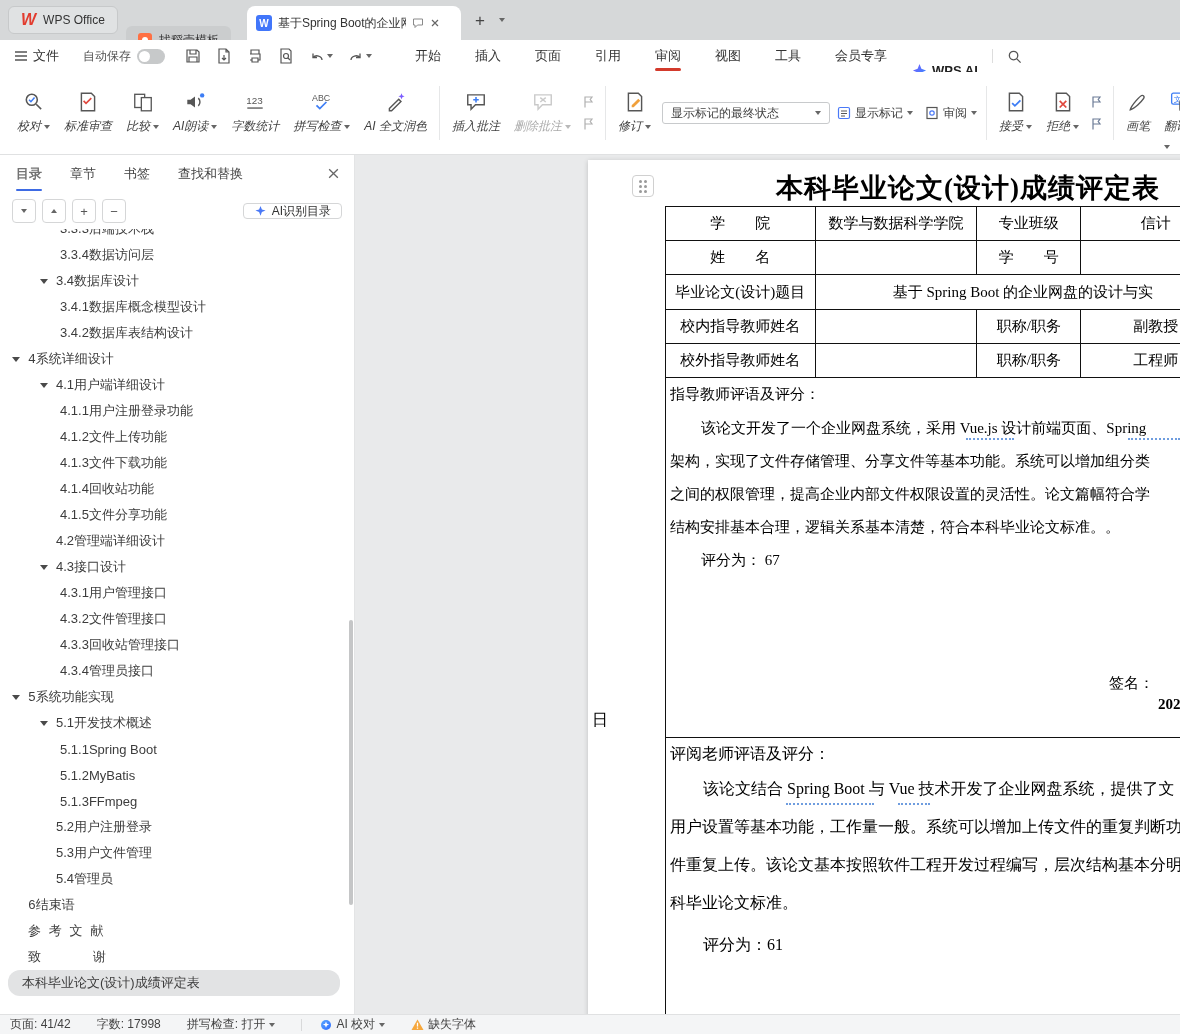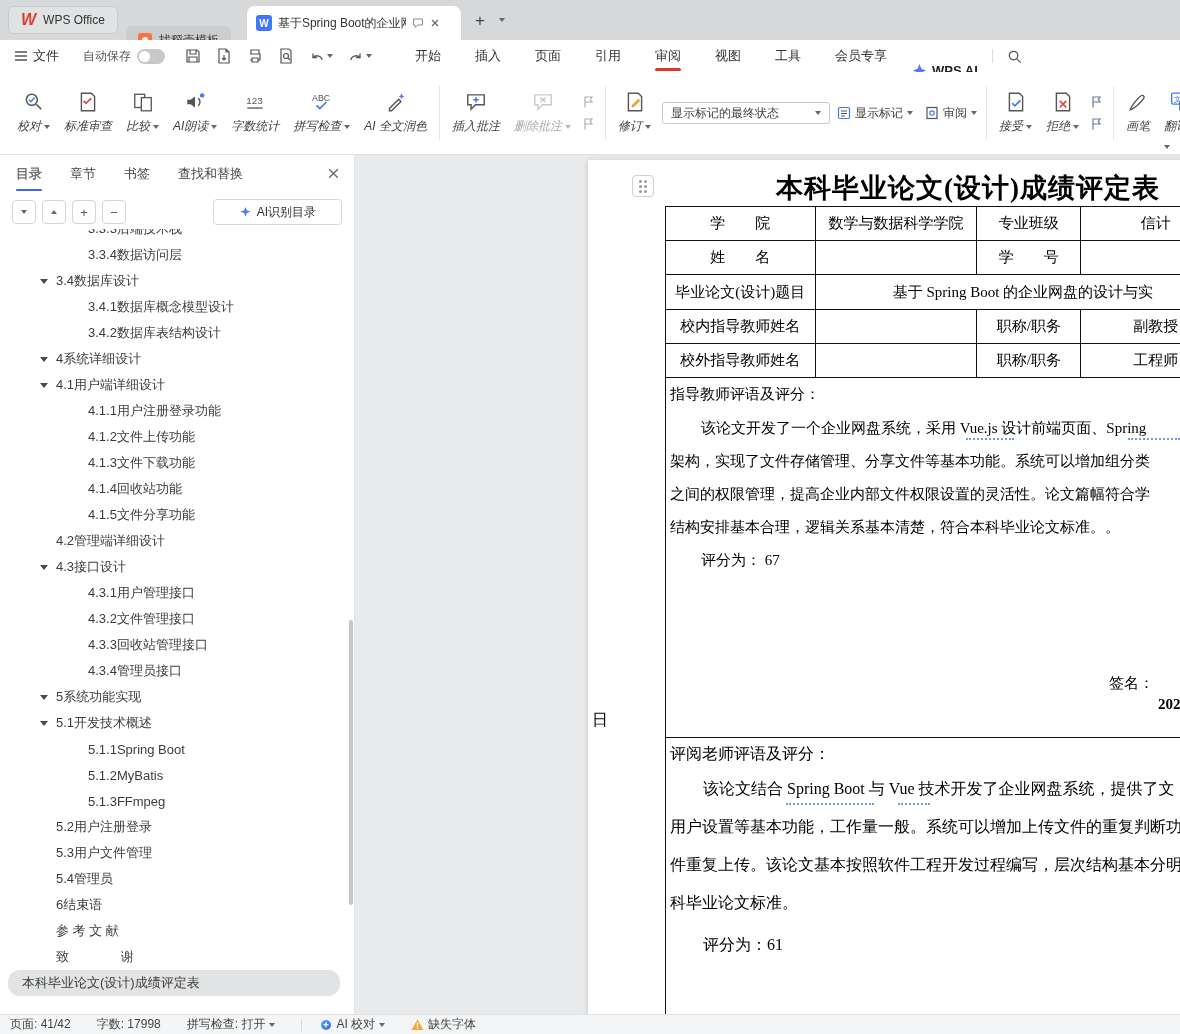--- a/index.html
+++ b/index.html
@@ -56,28 +56,28 @@
 
   
   .sidebar { position:absolute; top:155px; left:0; width:355px; bottom:20px; background:#fff; border-right:1px solid #e3e4e5; overflow:hidden; }
   .side-tabs { display:flex; align-items:center; height:40px; padding:0 16px; gap:28px; font-size:13px; color:#444; position:relative; }
   .side-tab { position:relative; padding-bottom:2px; }
   .side-tab.active { color:#737373; font-weight:700; }
   .side-tab.active::after { content:""; position:absolute; left:50%; transform:translateX(-50%); bottom:-6px; width:26px; height:2.5px; background:#3e6be4; border-radius:2px; }
   .side-close { position:absolute; right:14px; top:12px; }
   .side-toolbar { display:flex; align-items:center; padding:4px 12px 0 12px; gap:6px; }
   .sq-btn { width:24px; height:24px; border:1px solid #d5d6d7; border-radius:4px; display:flex; align-items:center; justify-content:center; font-size:13px; color:#555; }
-  .ai-toc-btn { margin-left:auto; height:26px; border:1px solid #d5d6d7; border-radius:4px; display:flex; align-items:center; gap:5px; padding:0 25px; font-size:12px; color:#333; }
+  .ai-toc-btn { margin-left:auto; height:16px; border:1px solid #d5d6d7; border-radius:4px; display:flex; align-items:center; gap:5px; padding:0 10px; font-size:12px; color:#333; }
   .toc-list { position:absolute; top:74px; bottom:0; left:0; right:8px; overflow:hidden; }
   .toc-item { height:26px; display:flex; align-items:center; font-size:13px; color:#3c3c3c; white-space:nowrap; overflow:hidden; }
   .toc-item .tri { width:16px; display:flex; align-items:center; flex:0 0 auto; }
   .toc-item.has-arrow .tri::after { content:""; width:0; height:0; border-left:4px solid transparent; border-right:4px solid transparent; border-top:5px solid #4a4a4a; }
-  .toc-item.lv1 { padding-left:40px; }
+  .toc-item.lv1 { padding-left:12px;font-family:Liberation Mono, monospace; }
   .toc-item.lv2 { padding-left:40px; }
-  .toc-item.lv3 { padding-left:72px; }
+  .toc-item.lv3 { padding-left:44px; }
   .toc-item.clipped { margin-top:-13px; }
   .toc-item.selected { background:#e2e3e4; border-radius:12px; margin:0 6px 0 8px; padding-left:14px; }
   .side-scroll { position:absolute; right:1px; top:465px; width:4px; height:285px; background:#c5c6c7; border-radius:2px; }
 
   .docarea { position:absolute; top:155px; left:355px; right:0; bottom:20px; background:#e9eaeb; overflow:hidden; }
   .page { position:absolute; left:233px; top:5px; width:760px; height:1400px; background:#fff; box-shadow:0 1px 5px rgba(0,0,0,.18); font-family:"Liberation Serif","DejaVu Serif",serif; color:#000; }
   .drag-handle { position:absolute; left:44px; top:15px; width:22px; height:22px; border:1px solid #d0d0d0; border-radius:4px; display:grid; grid-template-columns:repeat(2,3px); grid-template-rows:repeat(3,3px); gap:2px; place-content:center; background:#fff; }
   .drag-handle i { width:3px; height:3px; border-radius:50%; background:#9a9a9a; }
   .doc-title { position:absolute; top:10px; left:0; width:100%; text-align:center; font-size:27px; font-weight:700; letter-spacing:1px; }
 

